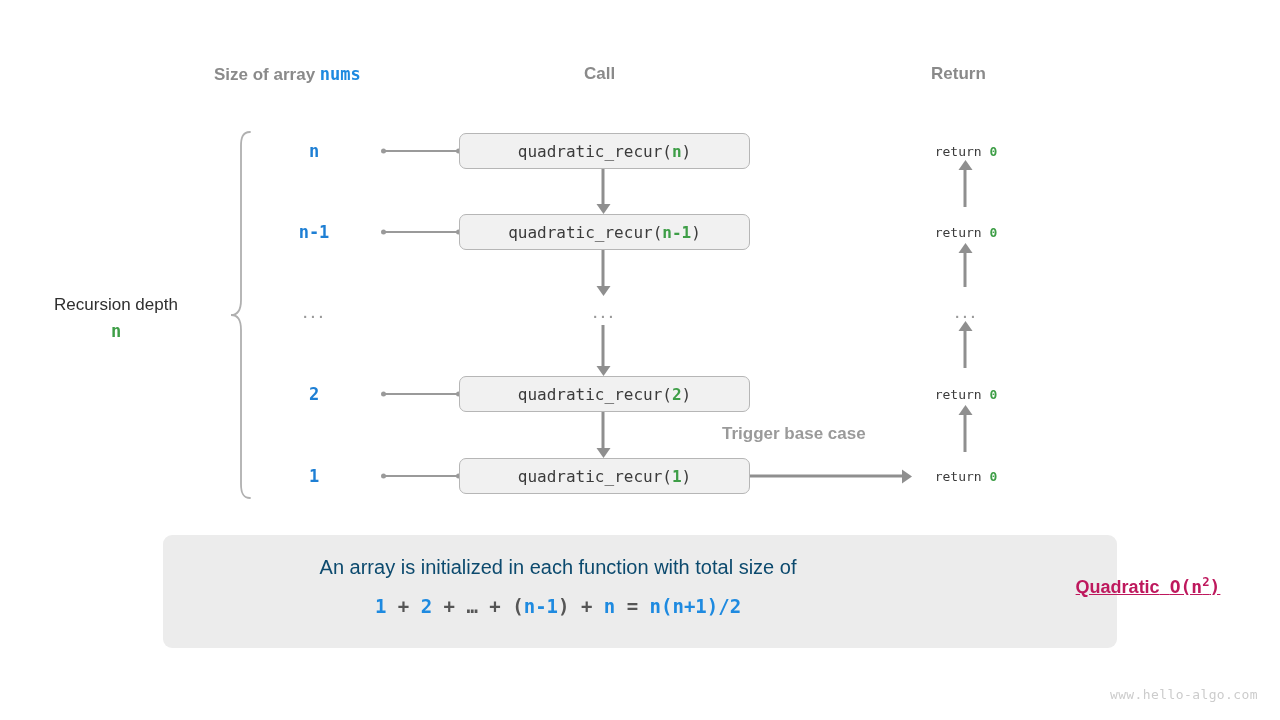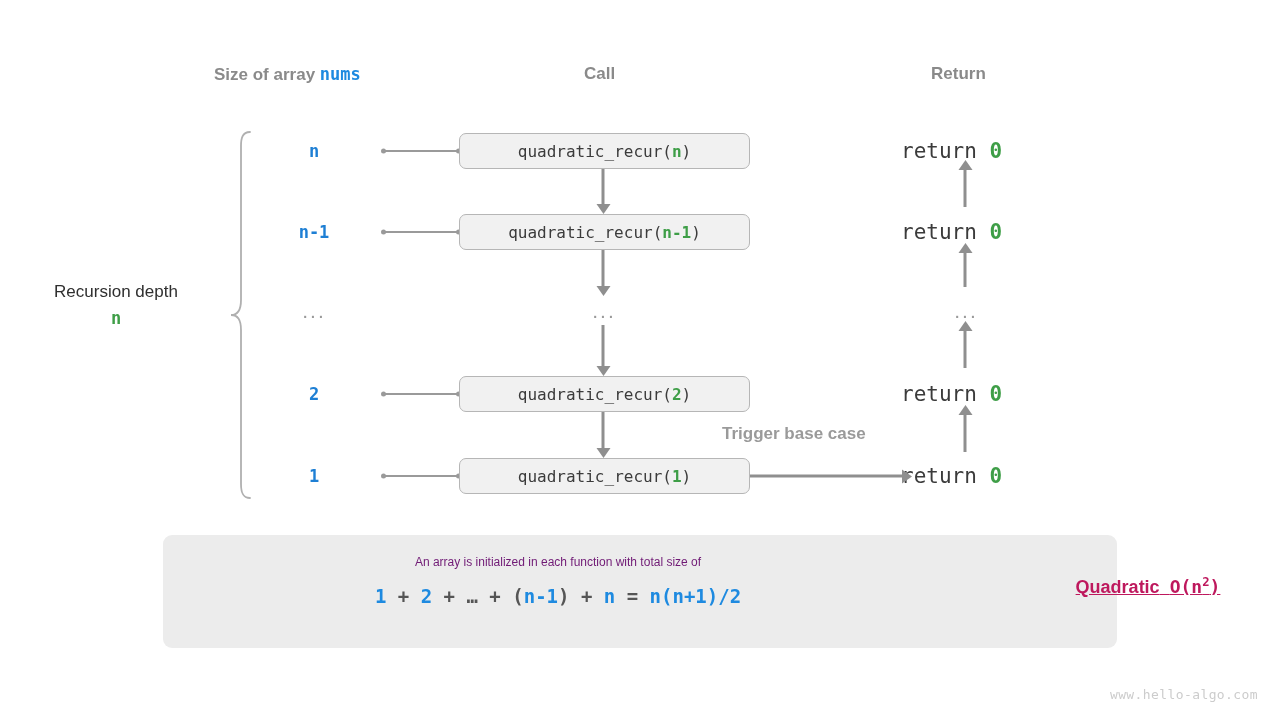--- a/index.html
+++ b/index.html
@@ -32,21 +32,21 @@
     color: #1e8ae0;
     font-weight: bold;
     font-size: 17px;
     text-align: right;
   }
 
   
   #depth-label {
     position: absolute;
     left: 28px;
-    top: 279px;
+    top: 292px;
     width: 176px;
     text-align: center;
     font-size: 17px;
     color: #2f2f2f;
     line-height: 1.55;
   }
   #depth-n {
     display: block;
     font-family: "DejaVu Sans Mono", "Liberation Mono", monospace;
     font-weight: bold;
@@ -150,23 +150,23 @@
     border-left: 7px solid transparent;
     border-right: 7px solid transparent;
     border-top: 10px solid #8f8f8f;
   }
 
   
   .return-val {
     position: absolute;
     left: 901px;
     width: 130px;
-    text-align: left;
-    font-family: "DejaVu Sans Mono", "Liberation Mono", monospace;
-    font-size: 21px;
+    text-align: center;
+    font-family: "DejaVu Sans Mono", "Liberation Mono", monospace;
+    font-size: 13px;
     color: #3b3b3b;
     transform: translateY(-50%);
     white-space: nowrap;
   }
   .return-zero { color: #3e9e47; font-weight: bold; }
 
   
   .uparrow {
     position: absolute;
     left: 965px;
@@ -228,22 +228,22 @@
     border-radius: 9px;
   }
   #summary-left {
     position: absolute;
     left: 0px;
     top: 20px;
     width: 790px;
     text-align: center;
   }
   #sum-line1 {
-    font-size: 12px;
-    color: #701a75;
+    font-size: 20px;
+    color: #0c4a6e;
     line-height: 1.2;
   }
   #sum-line2 {
     margin-top: 16px;
     font-family: "DejaVu Sans Mono", "Liberation Mono", monospace;
     font-size: 19px;
     font-weight: bold;
     color: #5a5a5a;
     letter-spacing: 0px;
   }

